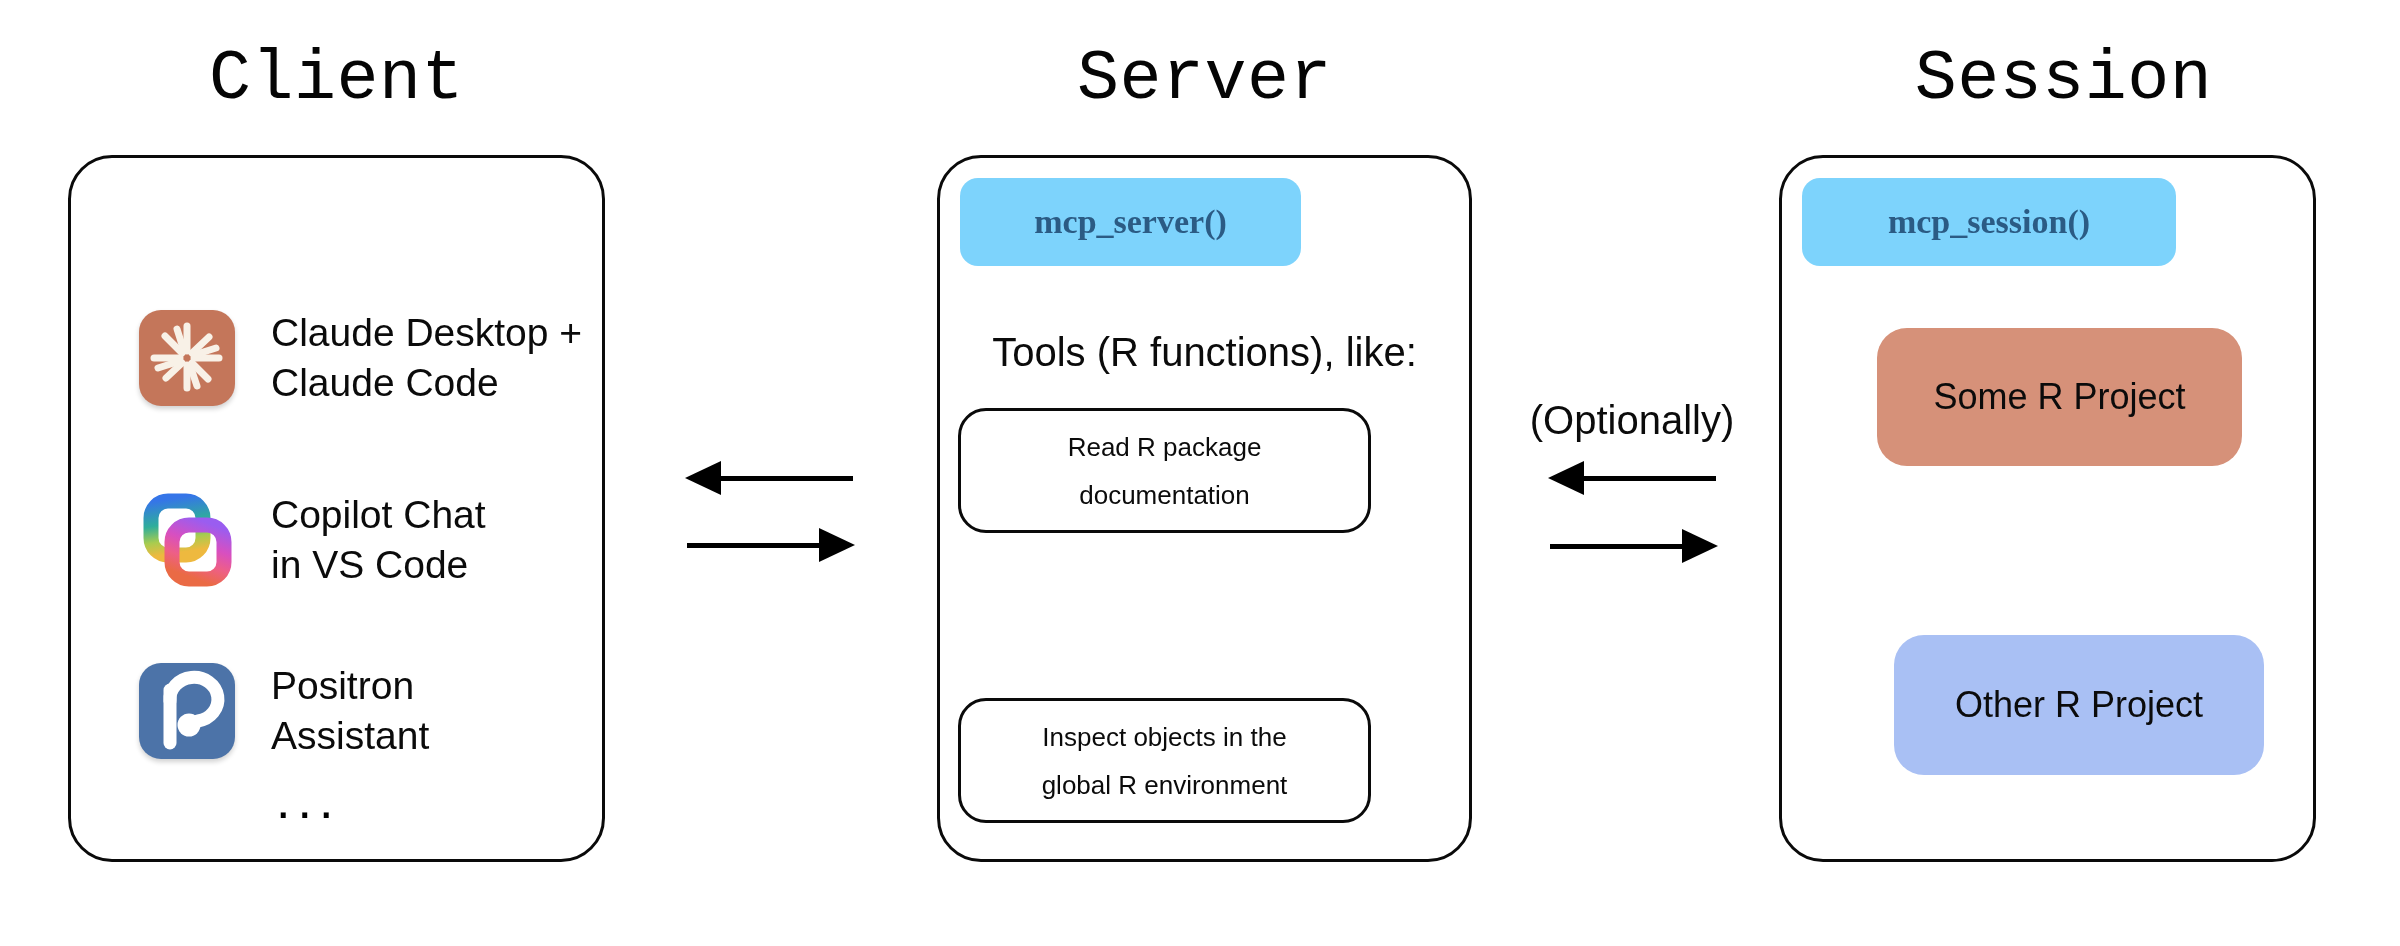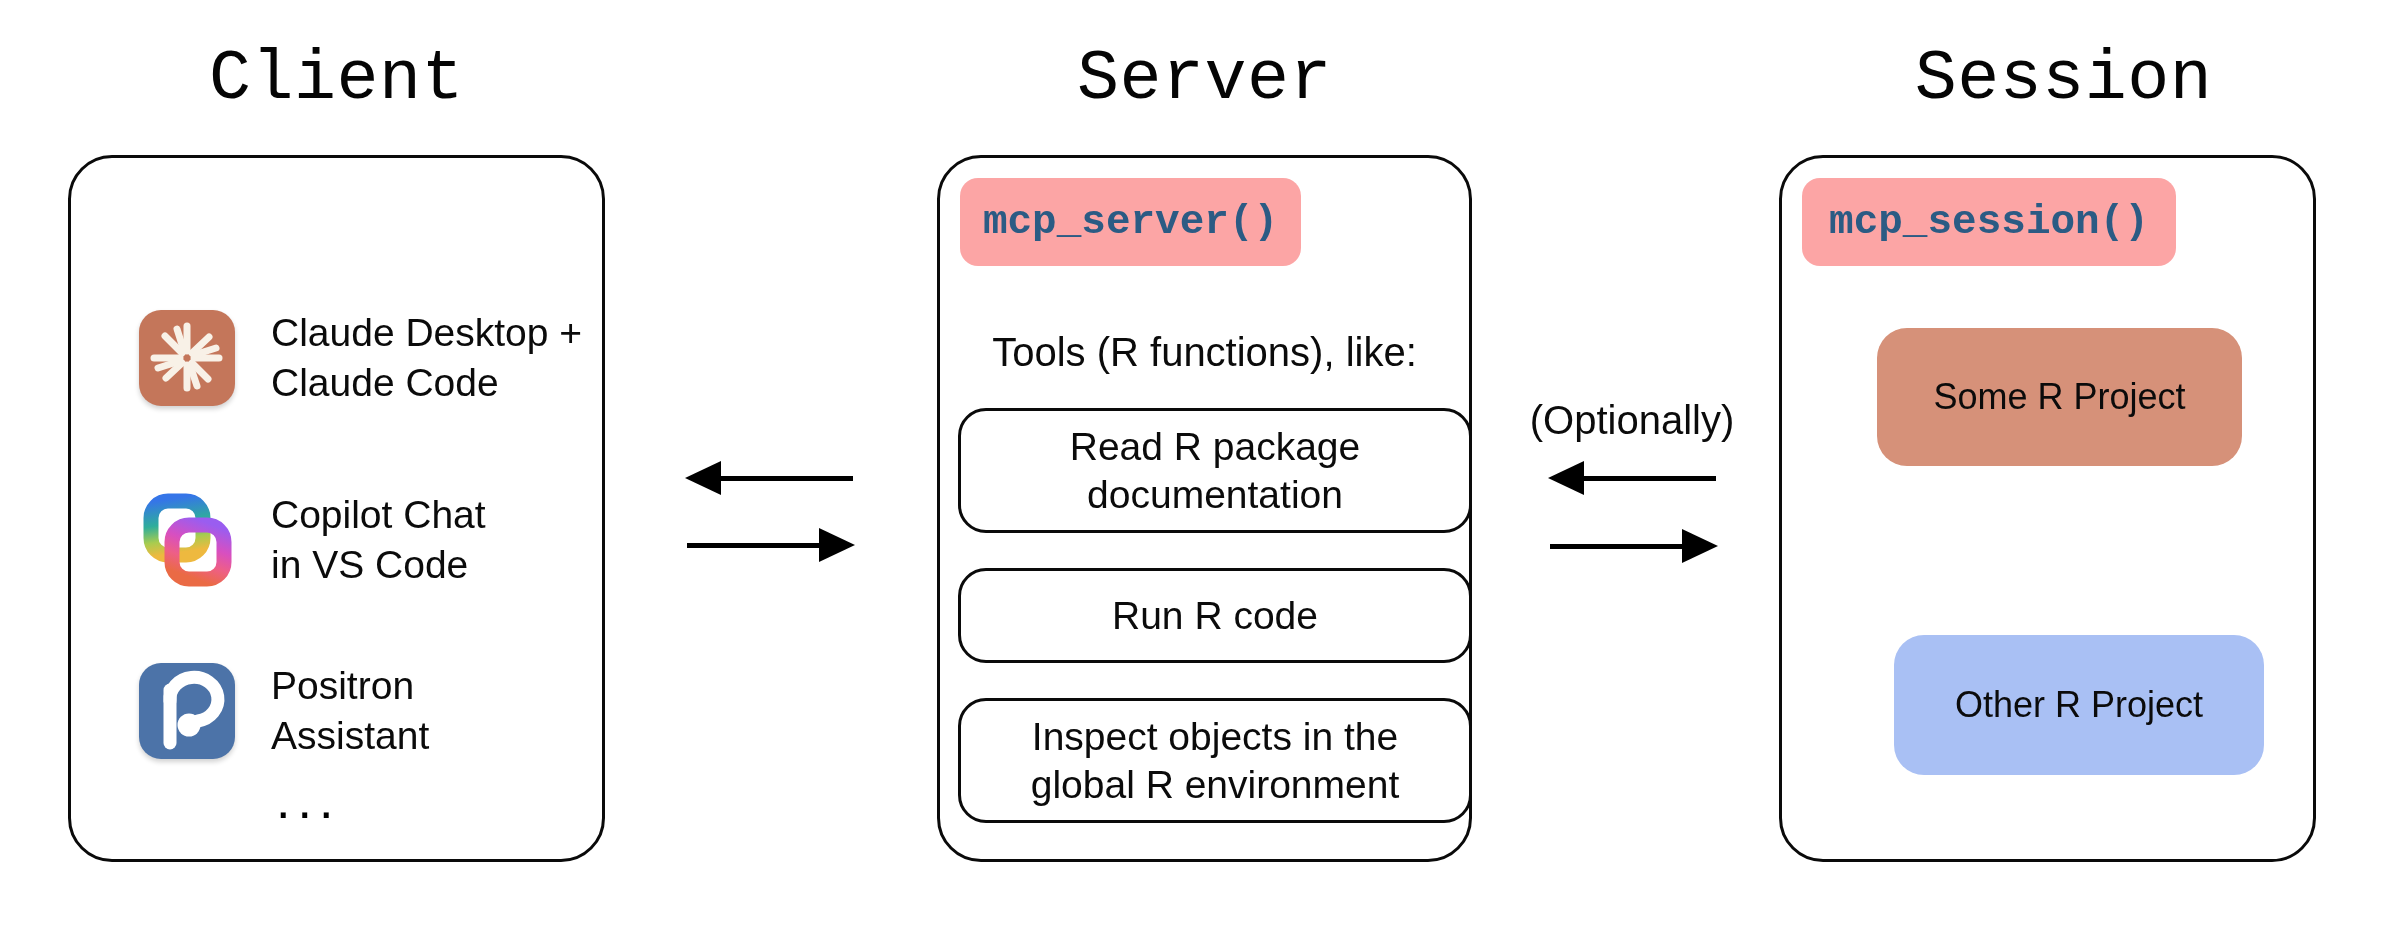--- a/index.html
+++ b/index.html
@@ -15,29 +15,29 @@
   
   .crow{position:absolute;display:flex;align-items:center;gap:36px;left:68px;}
   .app-icon{width:96px;height:96px;border-radius:22px;flex:0 0 auto;
             box-shadow:0 3px 5px rgba(0,0,0,.18);}
   .crow-label{font-size:39px;line-height:50px;color:#0b0b0b;white-space:nowrap;}
   .crow-label span{display:block;}
   .ellipsis{position:absolute;left:205px;top:612px;font-size:52px;letter-spacing:7px;color:#000;}
 
   
   .code-badge{position:absolute;left:20px;top:20px;height:88px;border-radius:18px;
-              background:#fca5a5;display:flex;align-items:center;justify-content:center;
-              font-family:Liberation Mono, monospace;font-weight:bold;font-size:41px;
+              background:#7dd3fc;display:flex;align-items:center;justify-content:center;
+              font-family:Liberation Serif, serif;font-weight:bold;font-size:34px;
               color:#2b5b84;box-sizing:border-box;}
 
   .tools-label{position:absolute;left:0;top:172px;width:100%;text-align:center;font-size:40px;color:#0b0b0b;}
 
-  .tool-box{position:absolute;left:18px;width:514px;border:3px solid #0a0a0a;border-radius:28px;
+  .tool-box{position:absolute;left:18px;width:413px;border:3px solid #0a0a0a;border-radius:28px;
             background:#fff;box-sizing:border-box;display:flex;flex-direction:column;
-            align-items:center;justify-content:center;font-size:39px;line-height:48px;
+            align-items:center;justify-content:center;font-size:26px;line-height:48px;
             text-align:center;color:#0b0b0b;}
 
   .project-box{position:absolute;border-radius:30px;display:flex;align-items:center;
                justify-content:center;font-size:36px;color:#0b0b0b;text-align:center;}
 
   
   .arrow{position:absolute;width:170px;height:34px;}
   .arrow .shaft{position:absolute;left:2px;right:30px;top:15px;height:5px;background:#000;}
   .arrow .head{position:absolute;right:0;top:0;width:0;height:0;
                border-top:17px solid transparent;border-bottom:17px solid transparent;
@@ -137,24 +137,20 @@
   </div>
 
   <div class="outer-box" style="left:937px;width:535px;">
     <div class="code-badge" style="width:341px;">mcp_server()</div>
     <div class="tools-label">Tools (R functions), like:</div>
 
     <div class="tool-box" style="top:250px;height:125px;">
       <span>Read R package</span>
       <span>documentation</span>
     </div>
-    <div class="tool-box" style="top:410px;height:95px;">
-      <span>Run R code</span>
-      <span></span>
-    </div>
     <div class="tool-box" style="top:540px;height:125px;">
       <span>Inspect objects in the</span>
       <span>global R environment</span>
     </div>
   </div>
 
   <div class="optionally">(Optionally)</div>
   <div class="arrow left" style="left:1548px;top:461px;">
     <div class="shaft"></div>
     <div class="head"></div>

